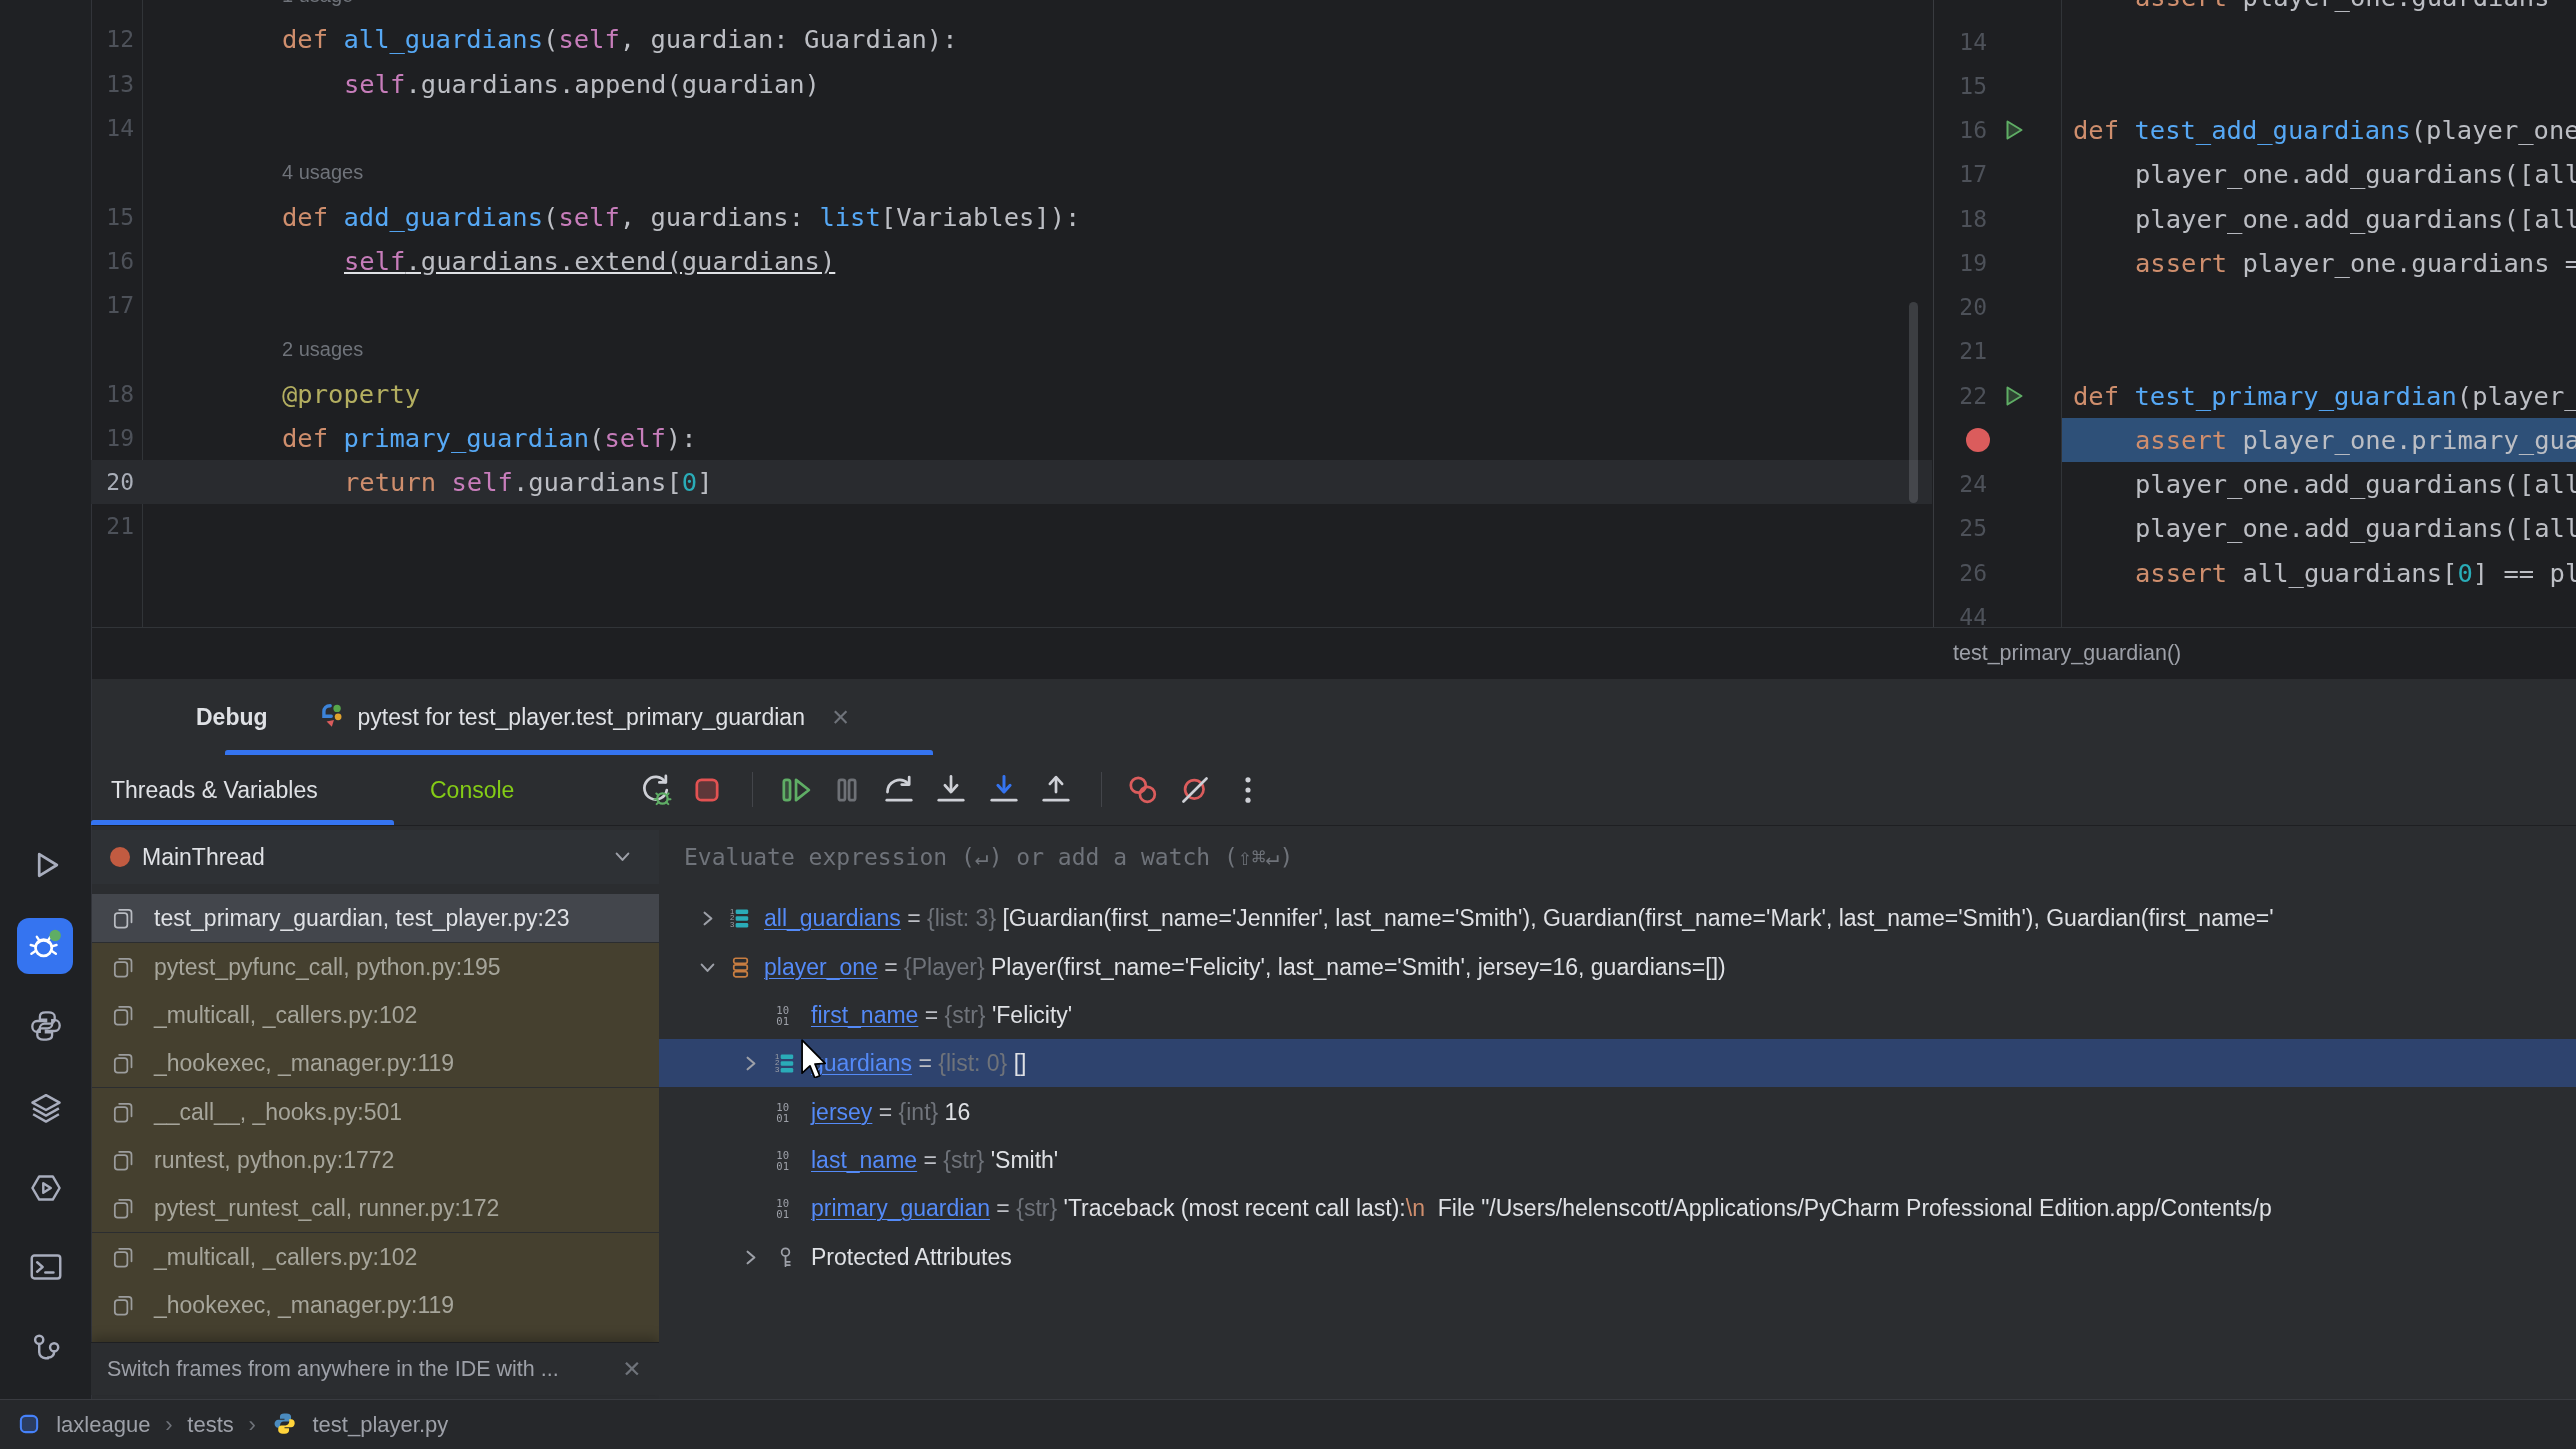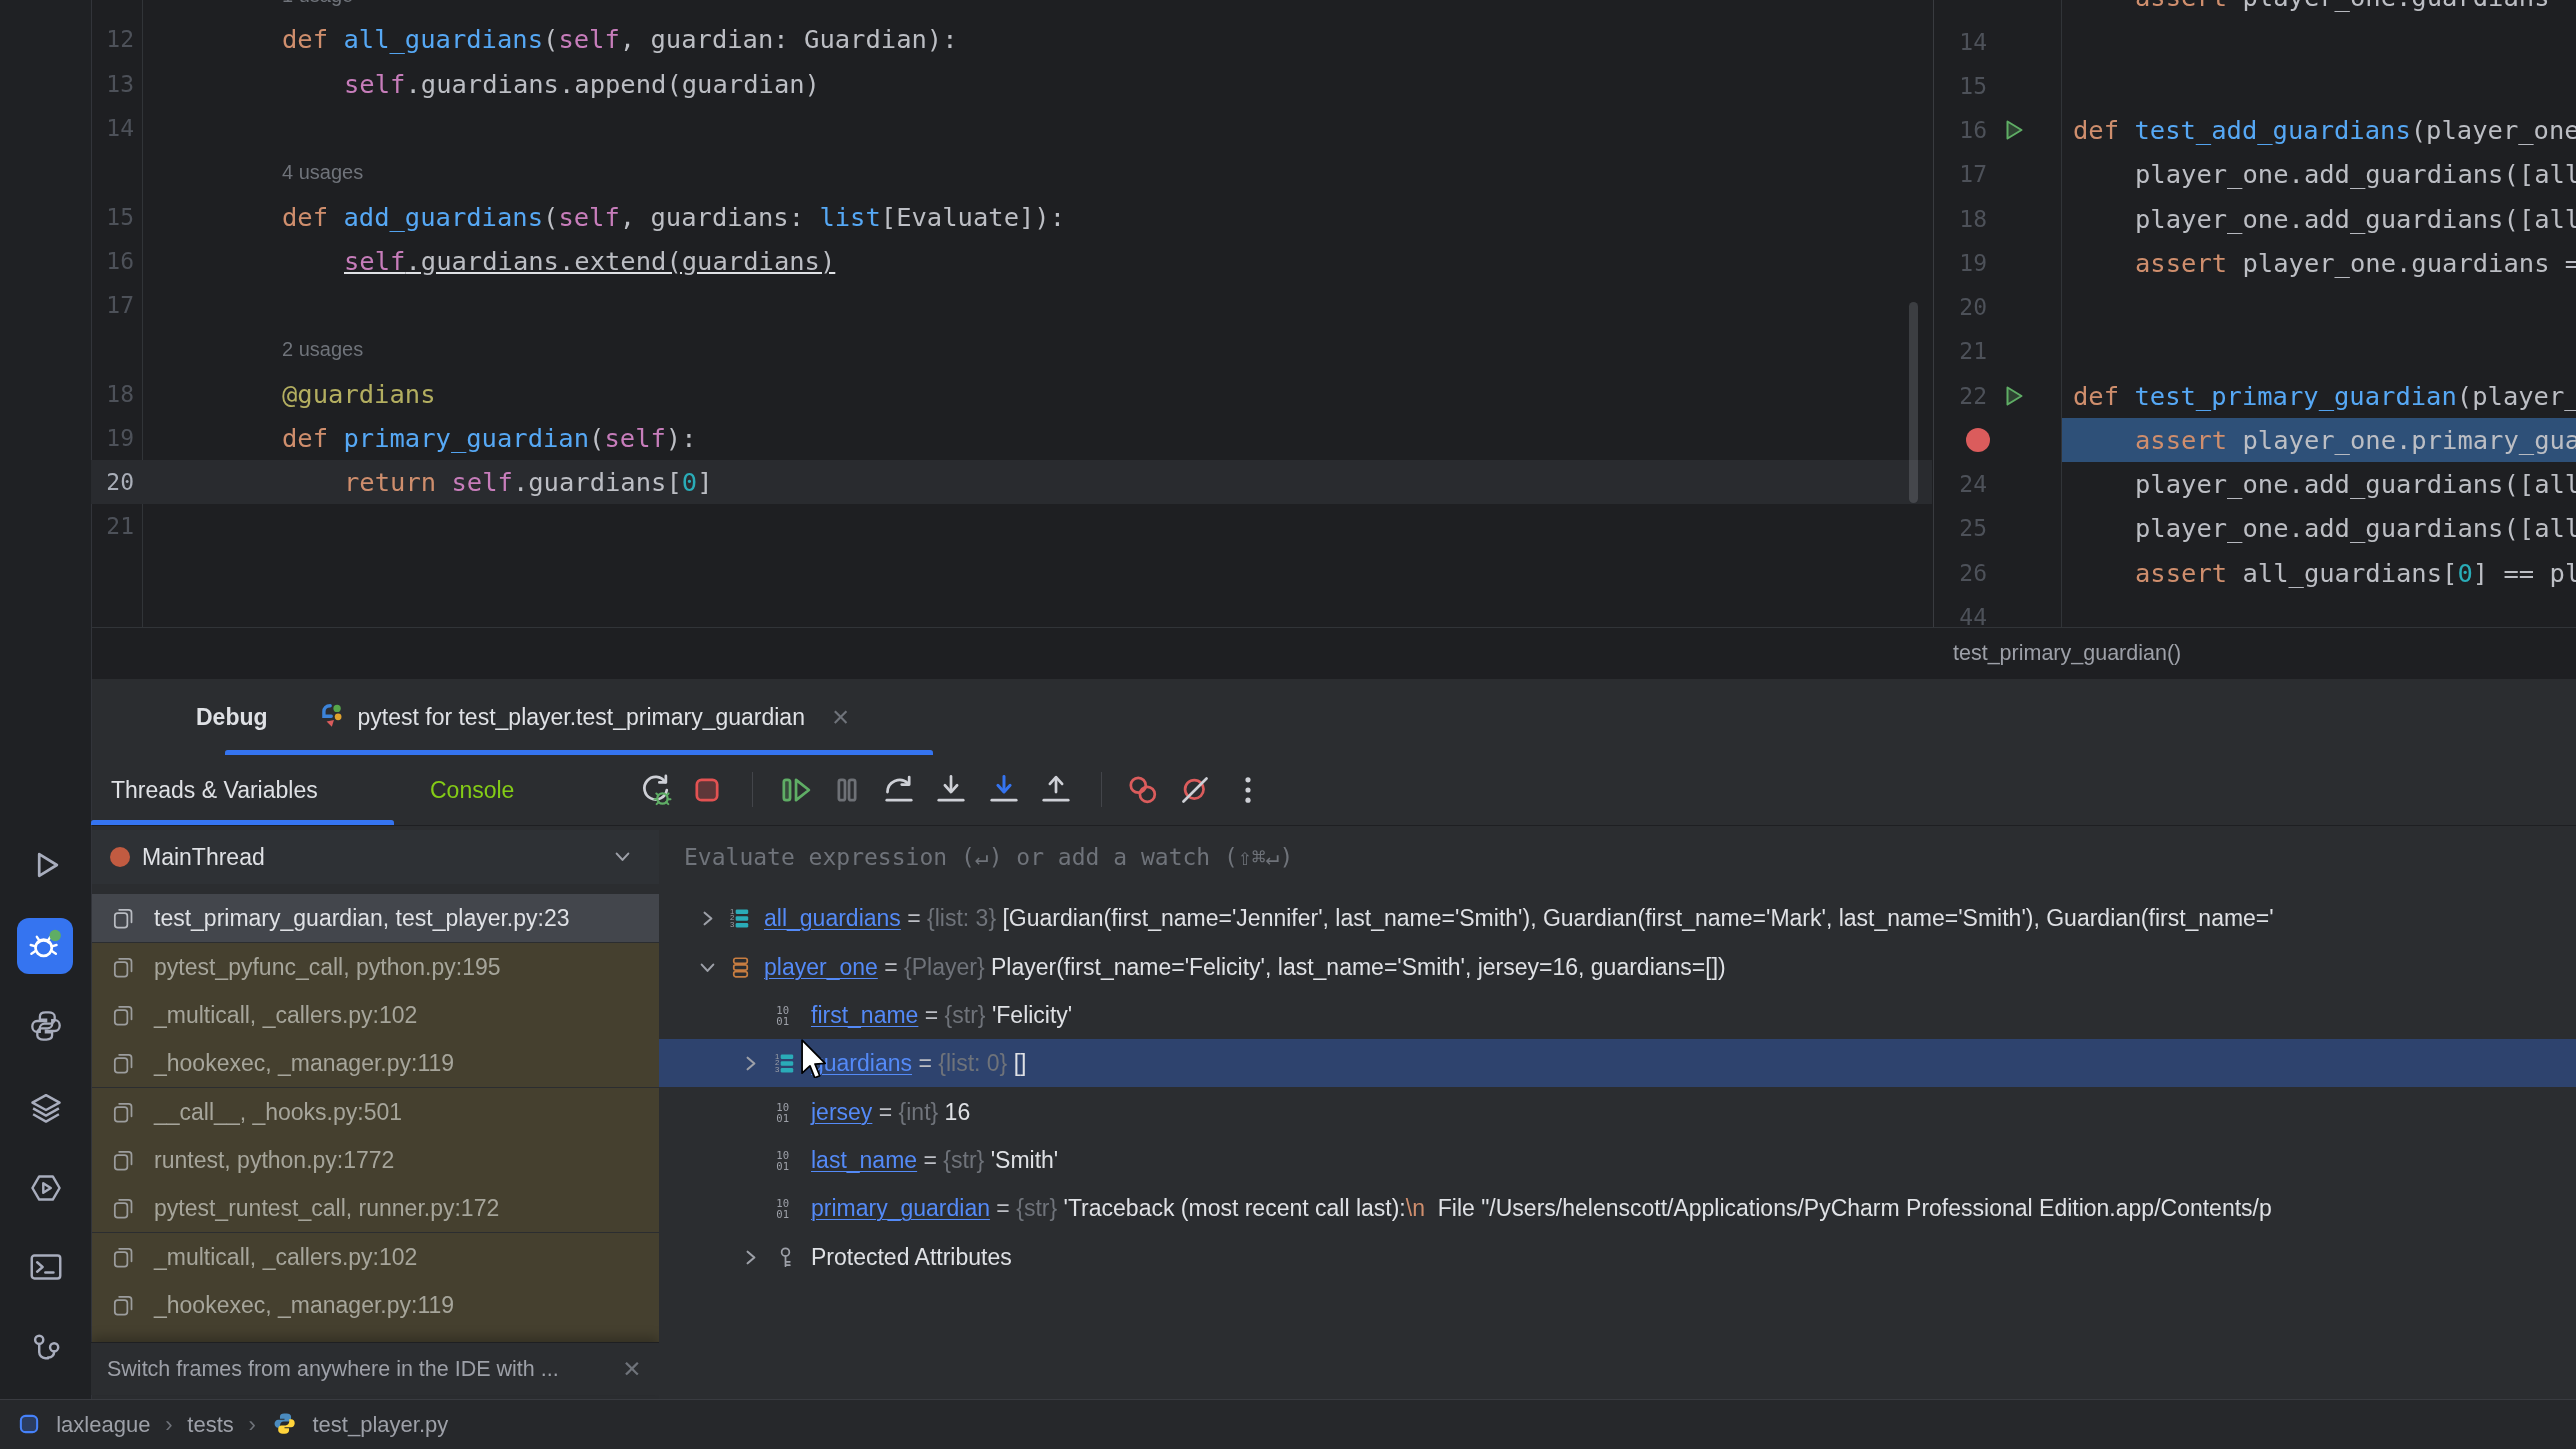--- a/index.html
+++ b/index.html
@@ -89,27 +89,27 @@
     <div class="abs pane-divider"></div>
     <div id="left-code">
         <div class="abs hint-label" style="left: 282px; top: -27px;">1 usage</div>
         <div class="abs line-num" style="left: 78px; width: 56px; top: 17.4px;">12</div>
         <div class="abs code-line" style="left: 282px; top: 17.4px;"><span class="tk-kw">def </span><span class="tk-fn">all_guardians</span><span class="tk-pl">(</span><span class="tk-sf">self</span><span class="tk-pl">, guardian: Guardian):</span></div>
         <div class="abs line-num" style="left: 78px; width: 56px; top: 62px;">13</div>
         <div class="abs code-line" style="left: 344px; top: 62px;"><span class="tk-sf">self</span><span class="tk-pl">.guardians.append(guardian)</span></div>
         <div class="abs line-num" style="left: 78px; width: 56px; top: 106px;">14</div>
         <div class="abs hint-label" style="left: 282px; top: 150px;">4 usages</div>
         <div class="abs line-num" style="left: 78px; width: 56px; top: 195px;">15</div>
-        <div class="abs code-line" style="left: 282px; top: 195px;"><span class="tk-kw">def </span><span class="tk-fn">add_guardians</span><span class="tk-pl">(</span><span class="tk-sf">self</span><span class="tk-pl">, guardians: </span><span class="tk-bi">list</span><span class="tk-pl">[Evaluate]):</span></div>
+        <div class="abs code-line" style="left: 282px; top: 195px;"><span class="tk-kw">def </span><span class="tk-fn">add_guardians</span><span class="tk-pl">(</span><span class="tk-sf">self</span><span class="tk-pl">, guardians: </span><span class="tk-bi">list</span><span class="tk-pl">[Variables]):</span></div>
         <div class="abs line-num" style="left: 78px; width: 56px; top: 239px;">16</div>
         <div class="abs code-line" style="left: 344px; top: 239px; text-decoration: underline;"><span class="tk-sf">self</span><span class="tk-pl">.guardians.extend(guardians)</span></div>
         <div class="abs line-num" style="left: 78px; width: 56px; top: 283px;">17</div>
         <div class="abs hint-label" style="left: 282px; top: 327px;">2 usages</div>
         <div class="abs line-num" style="left: 78px; width: 56px; top: 372px;">18</div>
-        <div class="abs code-line" style="left: 282px; top: 372px;"><span class="tk-dc">@guardians</span></div>
+        <div class="abs code-line" style="left: 282px; top: 372px;"><span class="tk-dc">@property</span></div>
         <div class="abs line-num" style="left: 78px; width: 56px; top: 416px;">19</div>
         <div class="abs code-line" style="left: 282px; top: 416px;"><span class="tk-kw">def </span><span class="tk-fn">primary_guardian</span><span class="tk-pl">(</span><span class="tk-sf">self</span><span class="tk-pl">):</span></div>
         <div class="abs band band-exec" style="left: 91px; top: 460px; width: 1841px;"></div>
         <div class="abs line-num cur" style="left: 78px; width: 56px; top: 460px;">20</div>
         <div class="abs code-line" style="left: 344px; top: 460px;"><span class="tk-kw">return </span><span class="tk-sf">self</span><span class="tk-pl">.guardians[</span><span class="tk-nm">0</span><span class="tk-pl">]</span></div>
         <div class="abs line-num" style="left: 78px; width: 56px; top: 504px;">21</div>
       </div>
     <div id="right-code">
         <div class="abs code-line" style="left: 2135px; top: -25px;"><span class="tk-kw">assert </span><span class="tk-pl">player_one.guardians</span></div>
         <div class="abs line-num" style="left: 1936px; width: 51px; top: 19.5px;">14</div>

